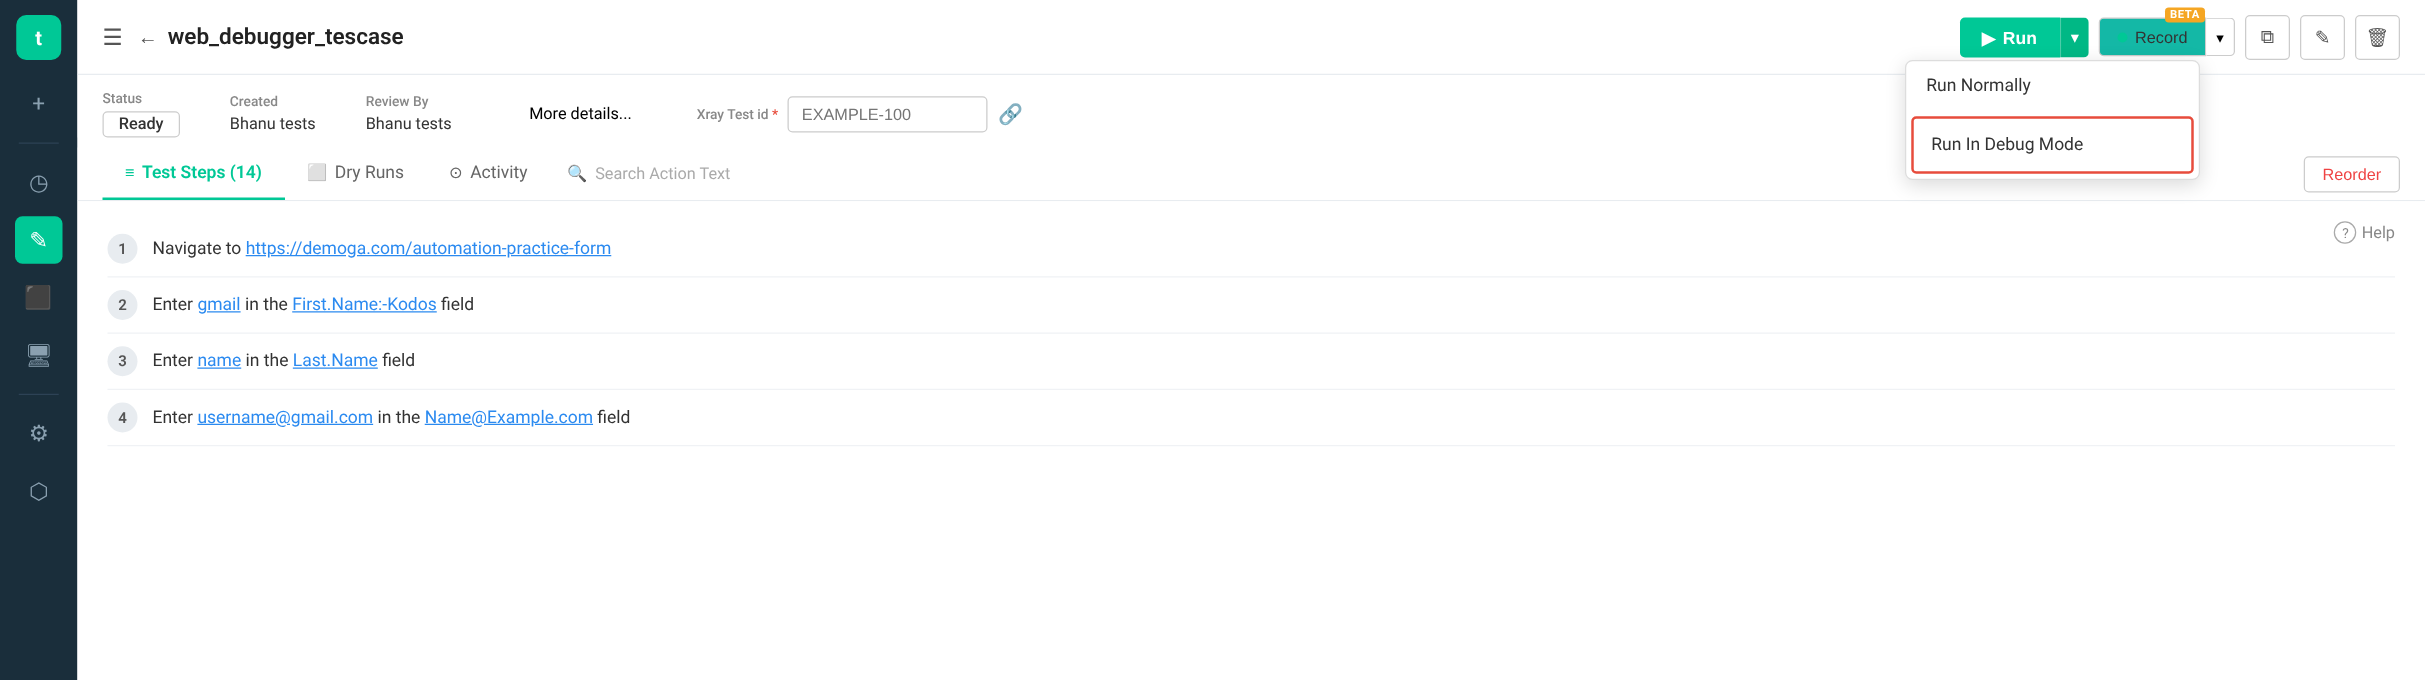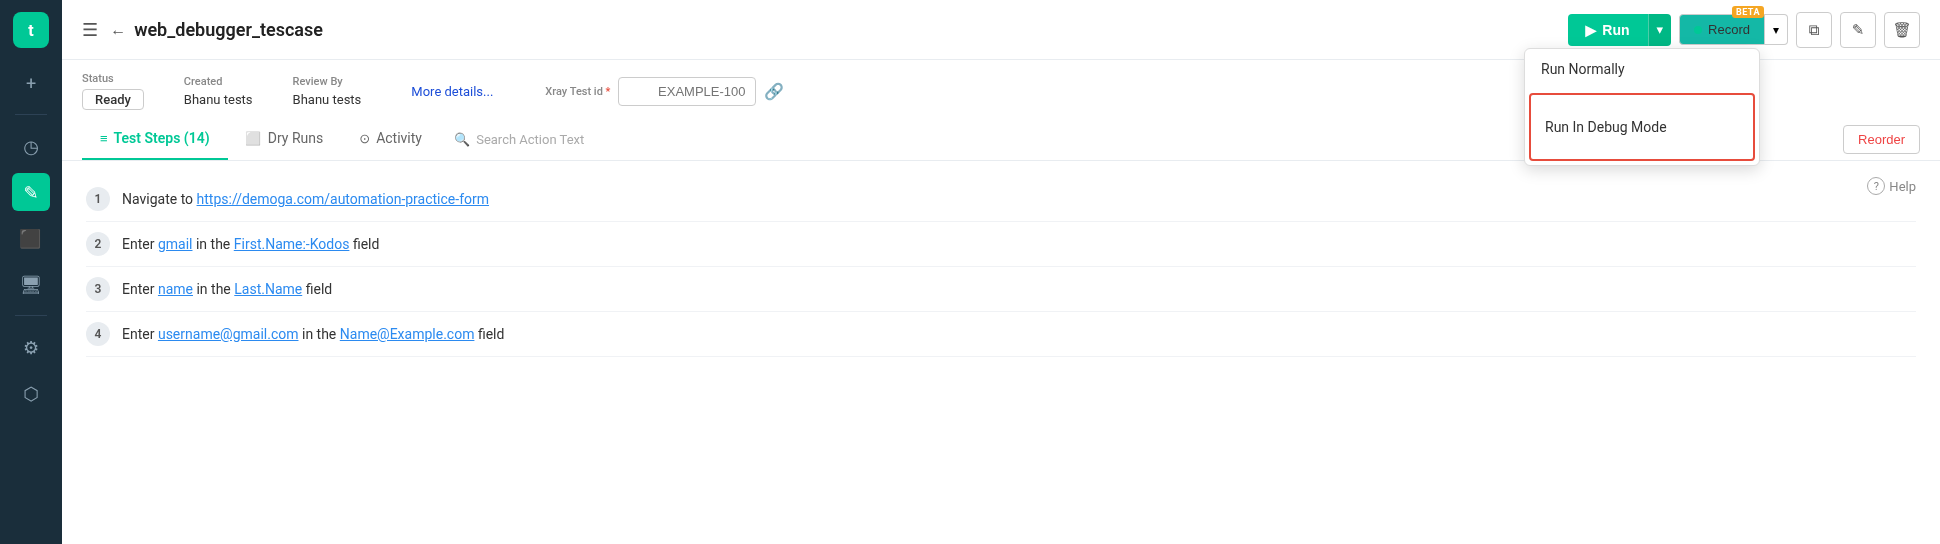--- a/index.html
+++ b/index.html
@@ -148,30 +148,29 @@
     .meta-value { font-size: 13px; color: #333; }
     .status-badge {
       display: inline-block;
       border: 1.5px solid #ccc;
       border-radius: 4px;
       padding: 2px 12px;
       font-size: 13px;
       color: #333;
       font-weight: 500;
     }
-    .more-details { color: #1d4ed8; font-size: 13px; cursor: pointer; text-decoration: none; margin-left: 10px; }
+    .more-details { color: #000000; font-size: 13px; cursor: pointer; text-decoration: none; margin-left: 22px; }
     .xray-group { display: flex; align-items: center; gap: 8px; margin-left: 12px; }
     .xray-input {
       border: 1.5px solid #ccc;
       border-radius: 4px;
       padding: 6px 10px;
       font-size: 13px;
       color: #999;
-      width: 138px;
-      text-align: right;
+      width: 160px;
     }
     .link-icon { color: #aaa; font-size: 16px; cursor: pointer; }
     .required { color: #e74c3c; }
 
     
     .tabs-row {
       display: flex;
       align-items: center;
       padding: 0 20px;
       border-bottom: 1px solid #e8ecf0;
@@ -255,21 +254,21 @@
     .dropdown-item {
       padding: 12px 16px;
       font-size: 14px;
       color: #333;
       cursor: pointer;
     }
     .dropdown-item.highlighted {
       border: 2px solid #e74c3c;
       margin: 4px;
       border-radius: 4px;
-      padding: 24px 14px;
+      padding: 13px 14px;
     }
 
     
     .help-btn {
       position: absolute;
       right: 24px;
       top: 16px;
       display: flex; align-items: center; gap: 4px;
       font-size: 13px;
       color: #888;

